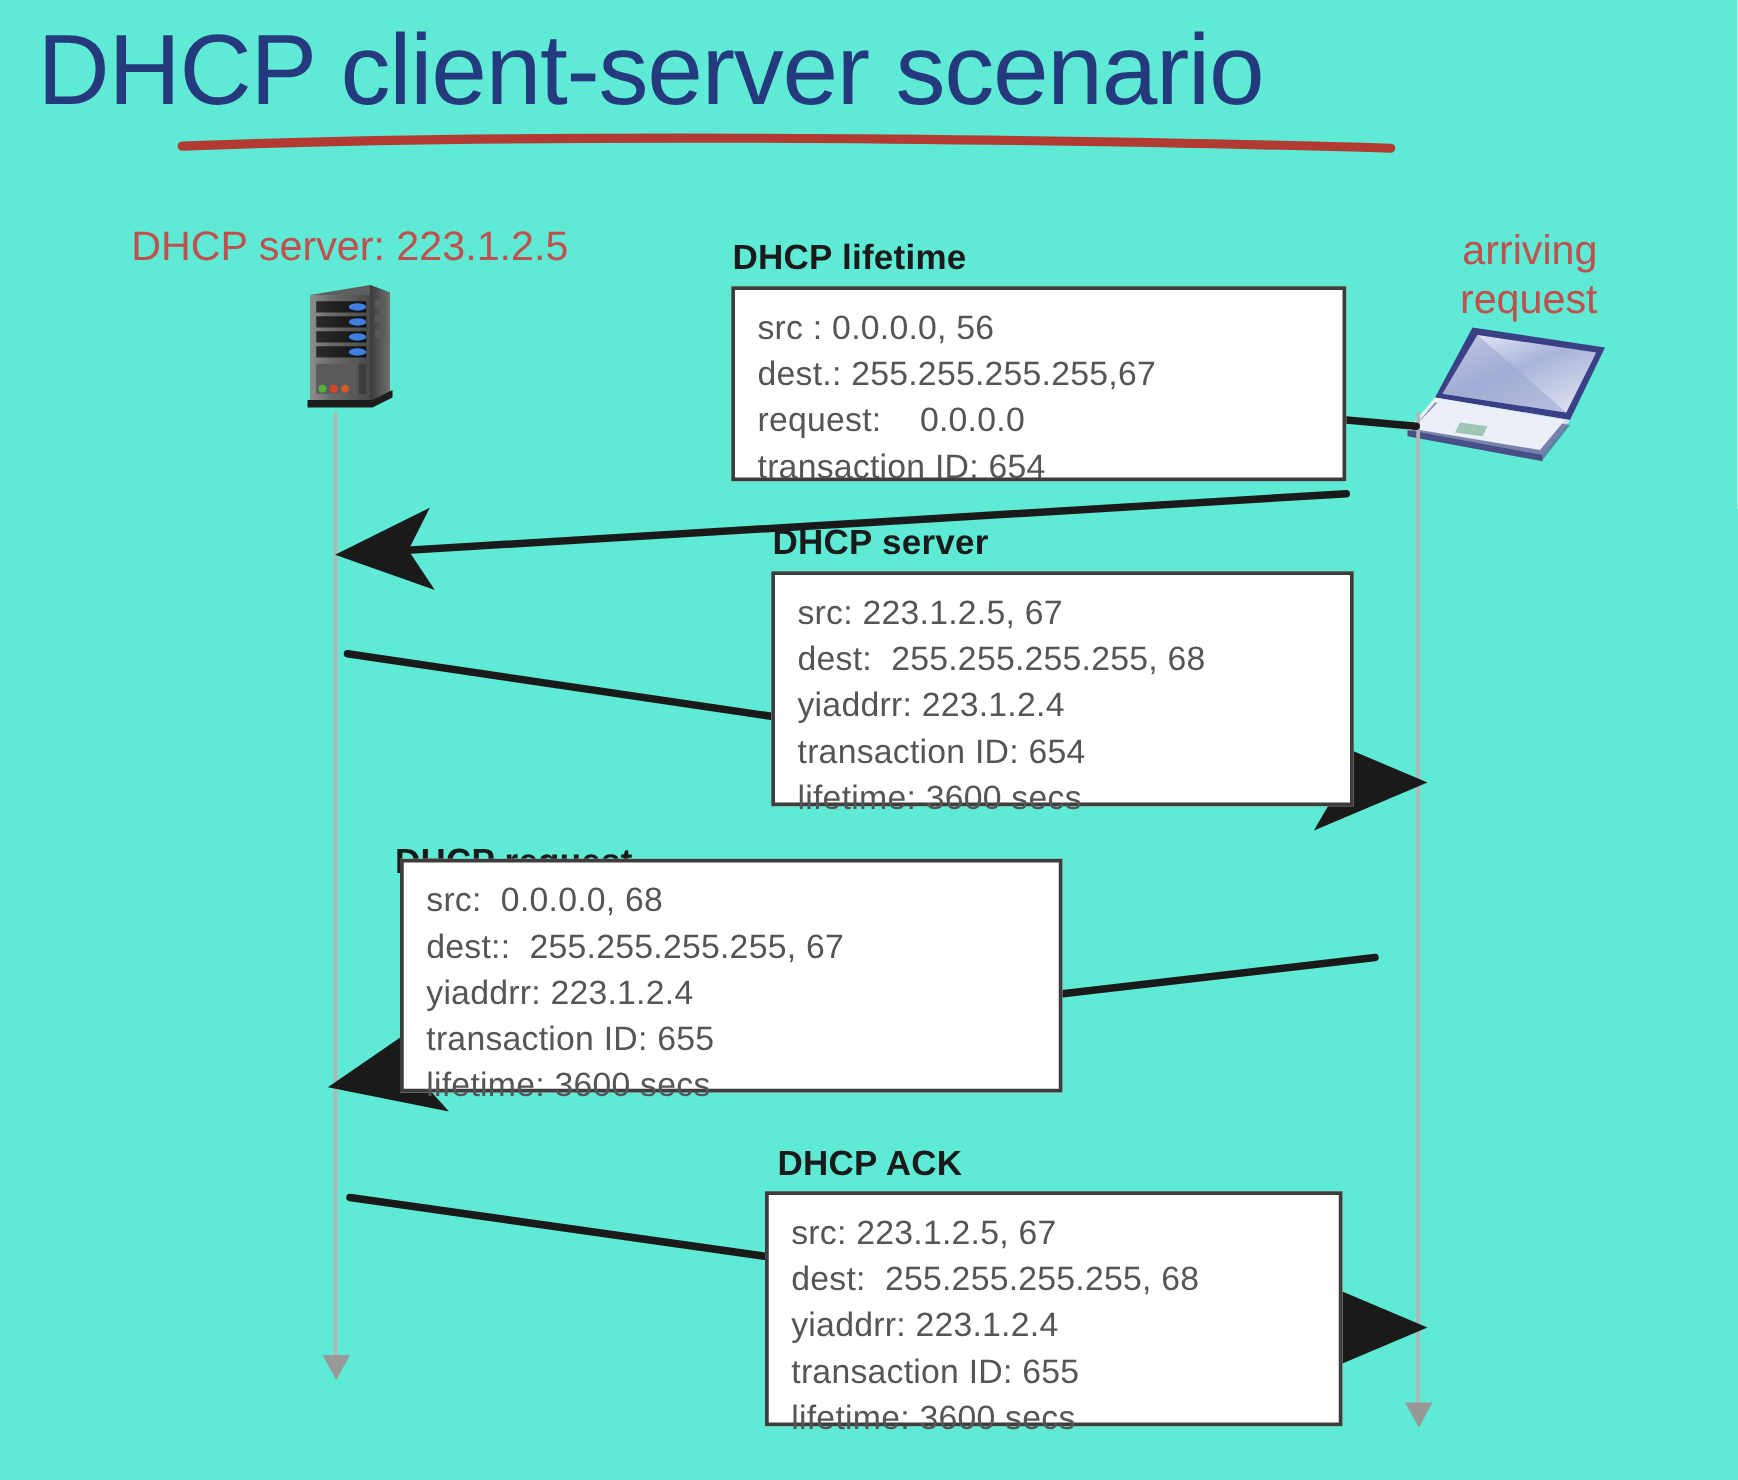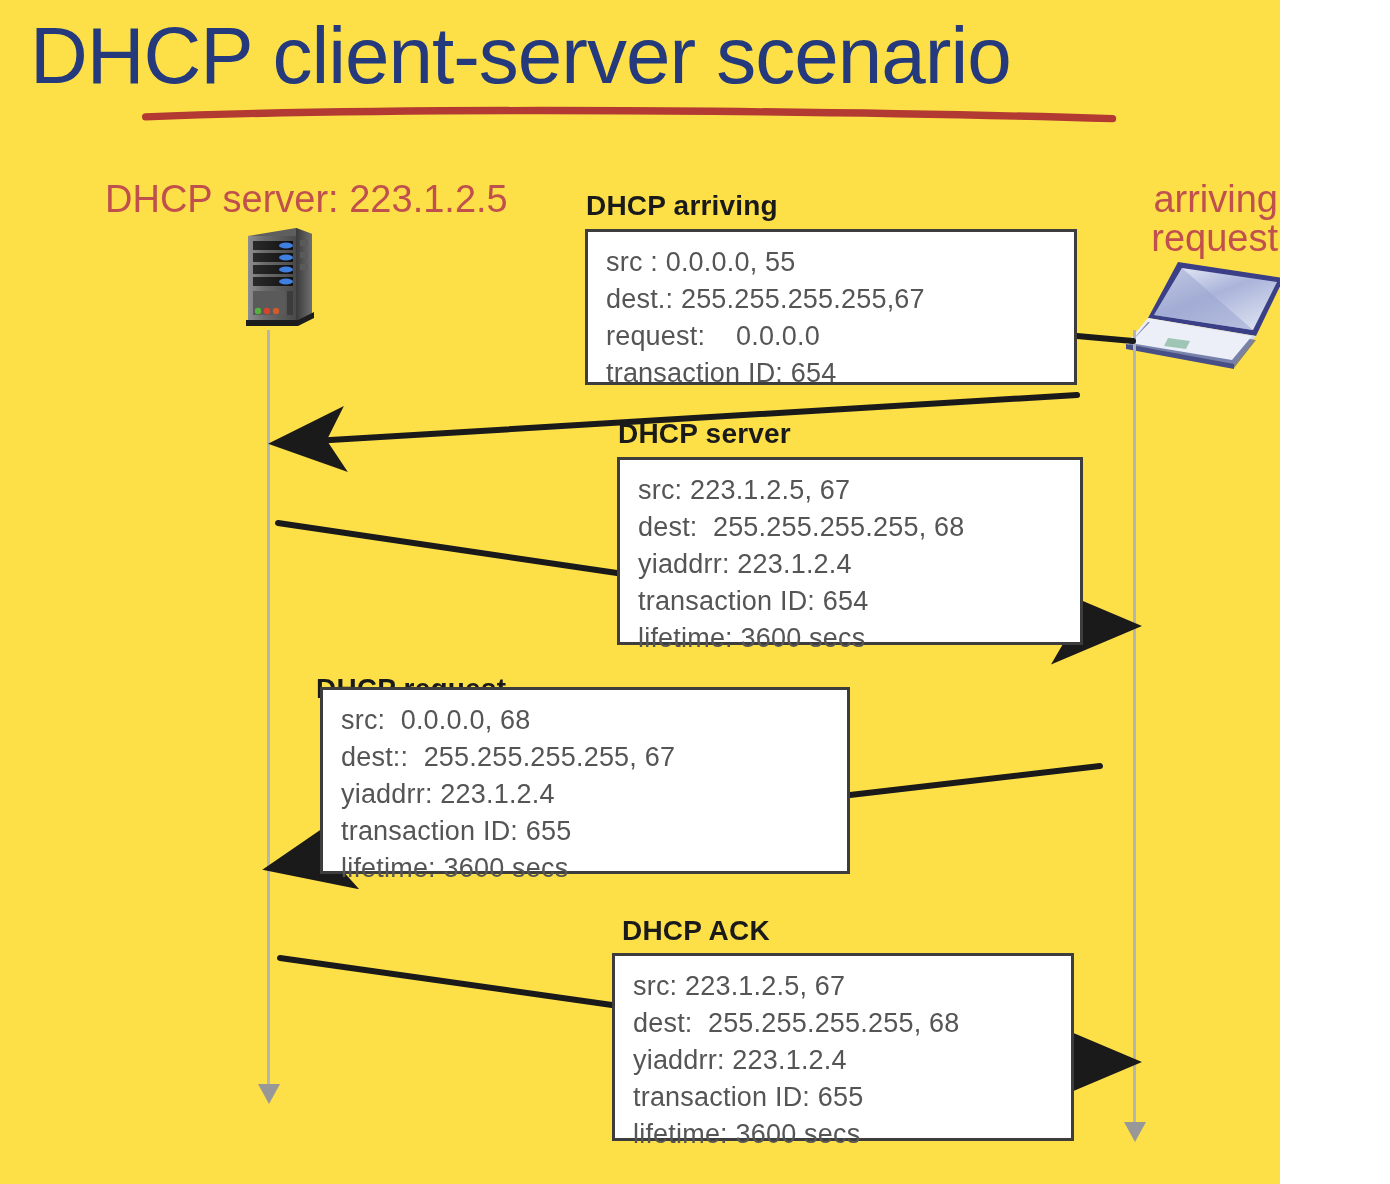--- a/index.html
+++ b/index.html
@@ -6,23 +6,23 @@
     margin: 0;
     padding: 0;
     background: #ffffff;
   }
   body {
     font-family: "Liberation Sans", sans-serif;
     -webkit-font-smoothing: antialiased;
   }
   #slide {
     position: relative;
-    width: 1280px;
+    width: 1390px;
     height: 1184px;
-    background: #fde047;
+    background: #5eead4;
     overflow: hidden;
   }
 
   
   .title {
     position: absolute;
     left: 30px;
     top: 10px;
     font-size: 80px;
     font-weight: 400;
@@ -37,21 +37,21 @@
     top: 108px;
     width: 1195px;
     height: 13px;
     overflow: visible;
   }
 
   
   .endpoint-label {
     position: absolute;
     color: #c0504d;
-    font-size: 38px;
+    font-size: 33px;
     font-weight: 400;
     white-space: nowrap;
   }
   #server-label { left: 105px; top: 178px; }
   #client-label {
     left: 1088px;
     top: 180px;
     text-align: right;
     width: 190px;
     line-height: 39px;
@@ -233,23 +233,23 @@
 
     <line x1="1100" y1="766" x2="850" y2="795" stroke="#1a1a1a" stroke-width="6" stroke-linecap="round"></line>
 
     <line x1="320" y1="858" x2="276" y2="867" stroke="#1a1a1a" stroke-width="7" stroke-linecap="butt" marker-end="url(#ah)"></line>
 
     <line x1="280" y1="958" x2="612" y2="1005" stroke="#1a1a1a" stroke-width="6" stroke-linecap="round"></line>
 
     <line x1="1074" y1="1062" x2="1128" y2="1062" stroke="#1a1a1a" stroke-width="7" stroke-linecap="butt" marker-end="url(#ah)"></line>
   </svg>
 
-  <div class="msg-title" id="title-discover">DHCP arriving</div>
+  <div class="msg-title" id="title-discover">DHCP lifetime</div>
   <div class="msg-box" id="box-discover">
-    <div class="line">src : 0.0.0.0, 55</div>
+    <div class="line">src : 0.0.0.0, 56</div>
     <div class="line">dest.: 255.255.255.255,67</div>
     <div class="line">request:    0.0.0.0</div>
     <div class="line">transaction ID: 654</div>
   </div>
 
   <div class="msg-title" id="title-offer">DHCP server</div>
   <div class="msg-box" id="box-offer">
     <div class="line">src: 223.1.2.5, 67</div>
     <div class="line">dest:  255.255.255.255, 68</div>
     <div class="line">yiaddrr: 223.1.2.4</div>

